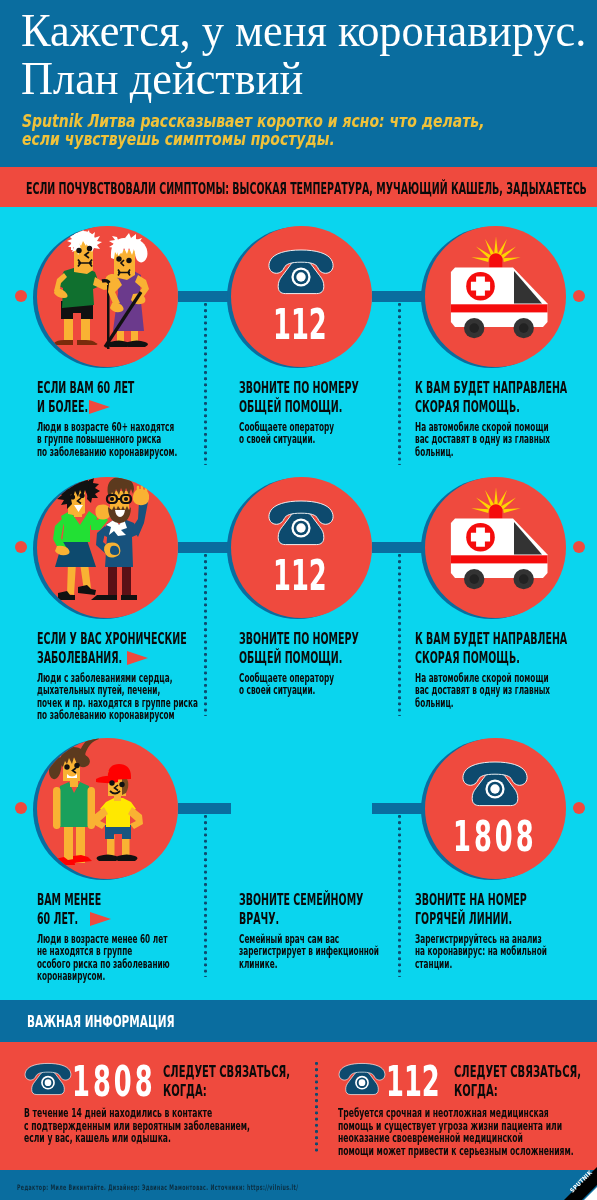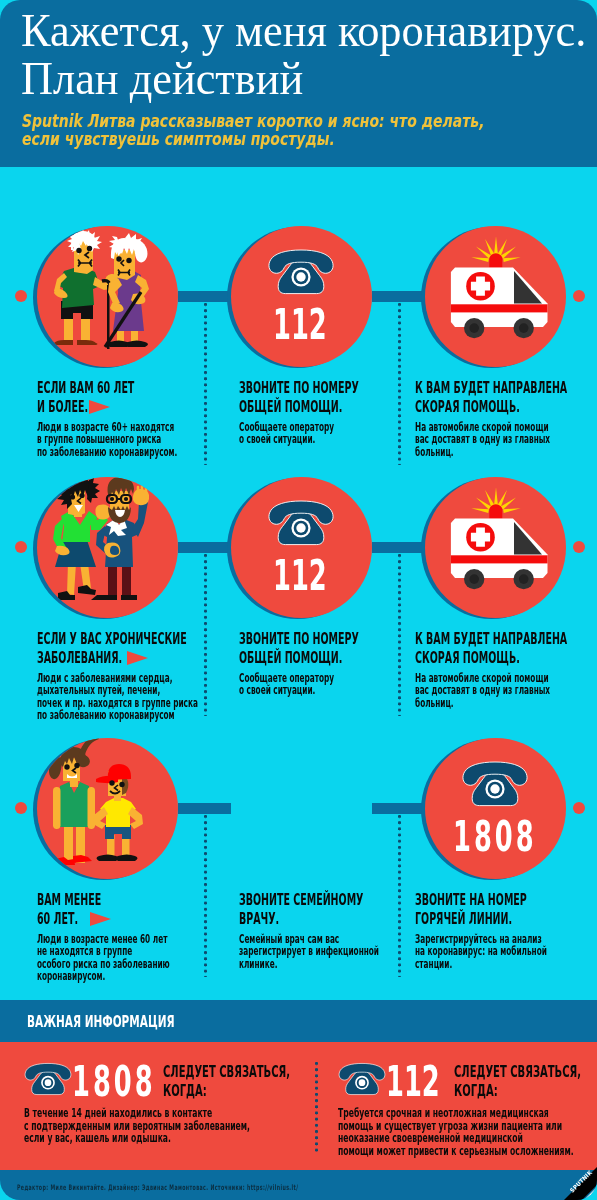--- a/index.html
+++ b/index.html
@@ -1,18 +1,18 @@
 <!DOCTYPE html>
 <html><head>
 <meta charset="utf-8">
 <style>
   html,body{margin:0;padding:0;}
   body{width:597px;height:1200px;overflow:hidden;background:#0ad5ee;
        font-family:"DejaVu Sans Condensed","DejaVu Sans",sans-serif;}
-  #page{position:relative;width:597px;height:1200px;overflow:hidden;background:#0ad5ee;border-radius:20px;}
+  #page{position:relative;width:597px;height:1200px;overflow:hidden;background:#0ad5ee;}
   #header{position:absolute;left:0;top:0;width:597px;height:167px;background:#0a6d9f;}
   .title{position:absolute;left:21px;font-family:"Liberation Serif",serif;color:#fff;font-weight:400;white-space:nowrap;font-size:47.2px;line-height:1;transform:scaleX(.94);transform-origin:left top;}
   #t1{top:7px;} #t2{top:55px;}
   .sub{position:absolute;left:22px;color:#f0c23a;font-style:italic;font-weight:bold;font-size:17px;white-space:nowrap;transform:scaleX(.915);transform-origin:left top;}
   #s1{top:111px;} #s2{top:129px;}
   #banner{position:absolute;left:0;top:167px;width:597px;height:40px;background:#ef4a3e;}
   #bannertxt{position:absolute;left:26px;top:12px;font-weight:bold;font-size:16px;color:#0a0a0a;white-space:nowrap;transform:scaleX(.659);transform-origin:left top;}
   .circwrap{position:absolute;width:145px;height:141px;}
   .circshadow{position:absolute;left:0;top:1px;width:141px;height:141px;border-radius:50%;background:#0a6d9f;}
   .circ{position:absolute;left:4px;top:0px;width:141px;height:141px;border-radius:50%;background:#ef4a3e;overflow:hidden;}
@@ -36,20 +36,23 @@
 </head>
 <body>
 
 <div id="page">
   <div id="header">
     <div class="title" id="t1">Кажется, у меня коронавирус.</div>
     <div class="title" id="t2">План действий</div>
     <div class="sub" id="s1"><span>Sputnik</span><span> Литва рассказывает коротко и ясно: что делать,</span></div>
     <div class="sub" id="s2">если чувствуешь симптомы простуды.</div>
   </div>
+  <div id="banner">
+    <div id="bannertxt">ЕСЛИ ПОЧУВСТВОВАЛИ СИМПТОМЫ: ВЫСОКАЯ ТЕМПЕРАТУРА, МУЧАЮЩИЙ КАШЕЛЬ, ЗАДЫХАЕТЕСЬ</div>
+  </div>
   <div class="conn" style="left:178px;top:291px;width:53px;"></div>
   <div class="conn" style="left:372px;top:291px;width:53px;"></div>
   <div class="dot" style="left:15px;top:290px;"></div>
   <div class="dot" style="left:573px;top:290px;"></div>
   <div class="circwrap" style="left:33px;top:226px;">
     <div class="circshadow"></div>
     <div class="circ">
       <svg width="141" height="141" viewBox="0 0 141 141" style="position:absolute;left:0;top:0;">
 
  <rect x="27" y="92" width="9" height="27" fill="#f9b233"></rect>

